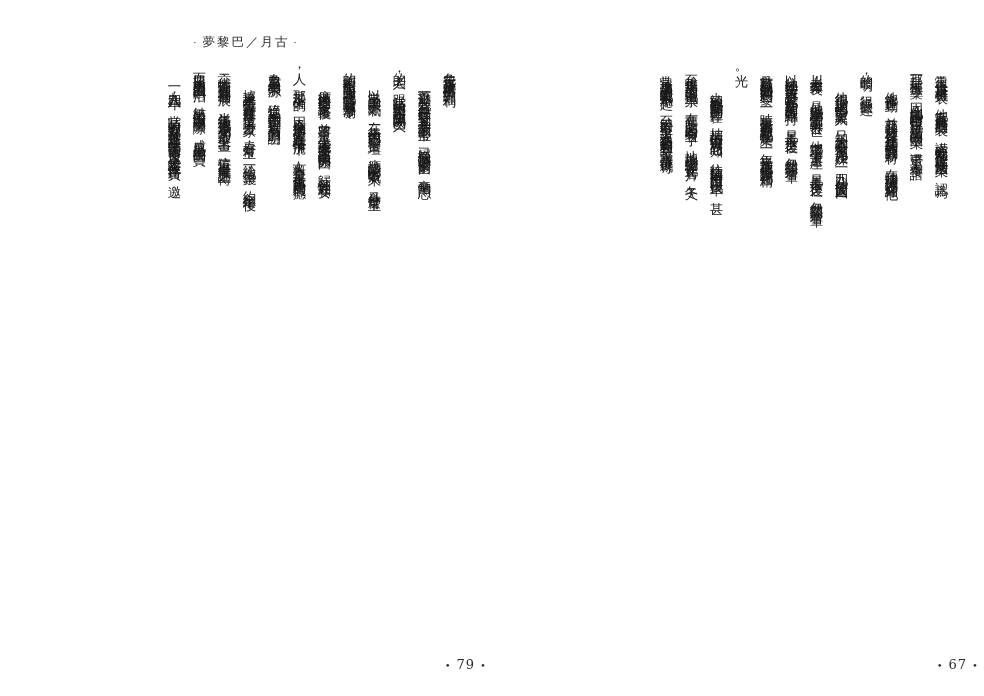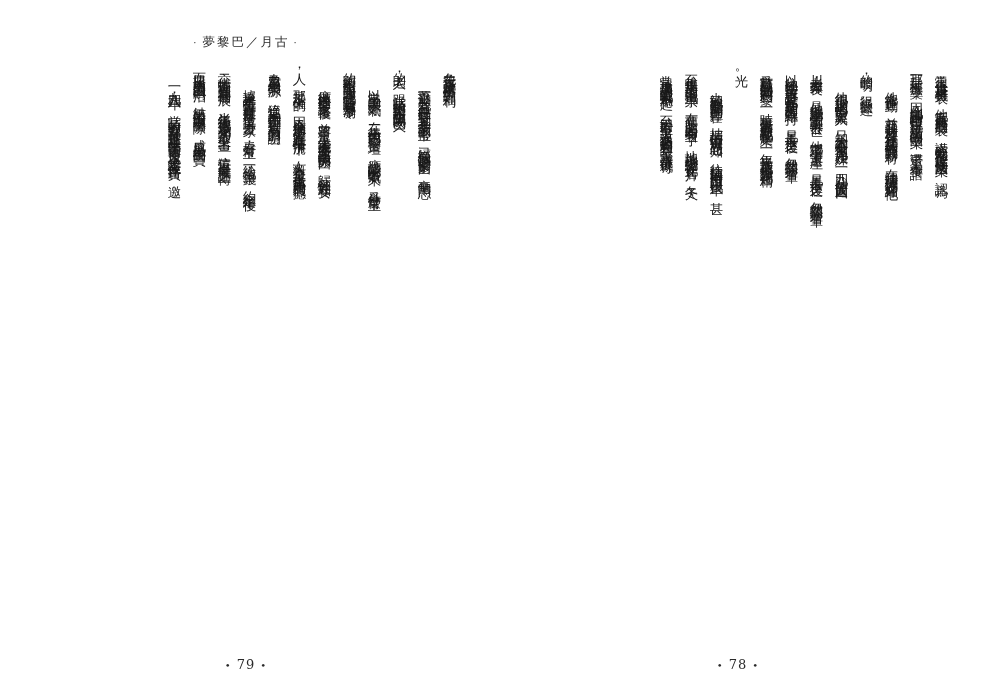--- a/index.html
+++ b/index.html
@@ -42,21 +42,21 @@
     font-size: 10px;
     vertical-align: middle;
     padding: 0 4px;
   }
 
   
   .folio {
     position: absolute;
     bottom: 24px;
     width: 100%;
-    text-align: center;
+    text-align: right;
     font-size: 13px;
     color: #2a2a2a;
     letter-spacing: 1px;
   }
   .folio .dot {
     font-size: 10px;
     vertical-align: middle;
     padding: 0 5px;
   }
 
@@ -133,18 +133,18 @@
         <div class="col">川老家奔喪，是他做絲綢生意的大哥去世，他繼承了一筆遺產。兄長去世之後，忽然間捧着一筆</div>
         <div class="col">以往的生活費或許是靠兄長定期的匯款維持。兄長去世之後，忽然間捧着一筆</div>
         <div class="col">爲數可觀的錢回到巴黎，一時裏毫無顧慮地亂花起來，一年光景就把那筆錢花個精</div>
         <div class="col">光。</div>
         <div class="col indent">由於他毫無節制的揮霍，拮据的情況可想而知，往往窮困得出門以步代車。甚</div>
         <div class="col">至收集用過的地下鐵車票，在票面上貼着印有名字、地址的小紙條充作名片。冬天</div>
         <div class="col">常常連加煤的暖氣都燃不起，至於因付不出老人退休金的相對基金（六十歲後就可</div>
       </div>
 
       <div class="folio">
-        <span class="dot">•</span><span>78</span><span class="dot">•</span>
+        <span class="dot">•</span><span>67</span><span class="dot">•</span>
       </div>
     </div>
 
   </div>
 </div>
 
 </body></html>

